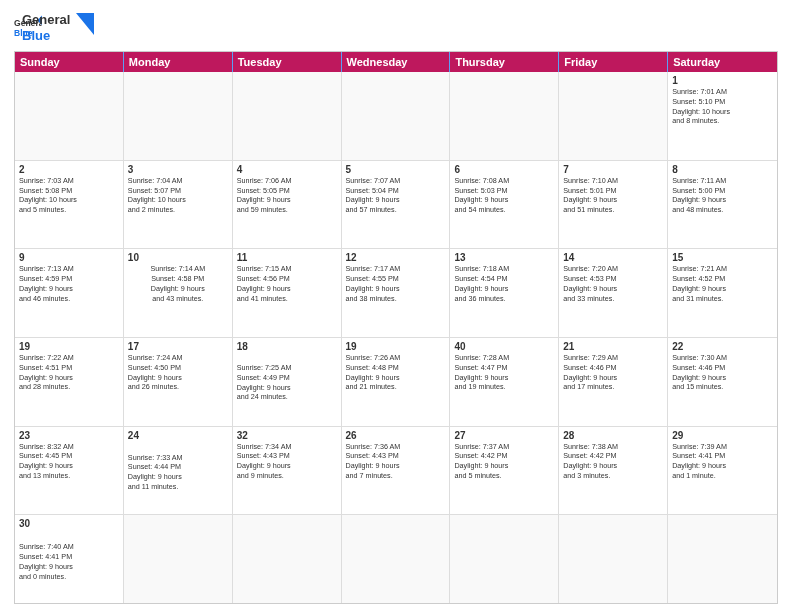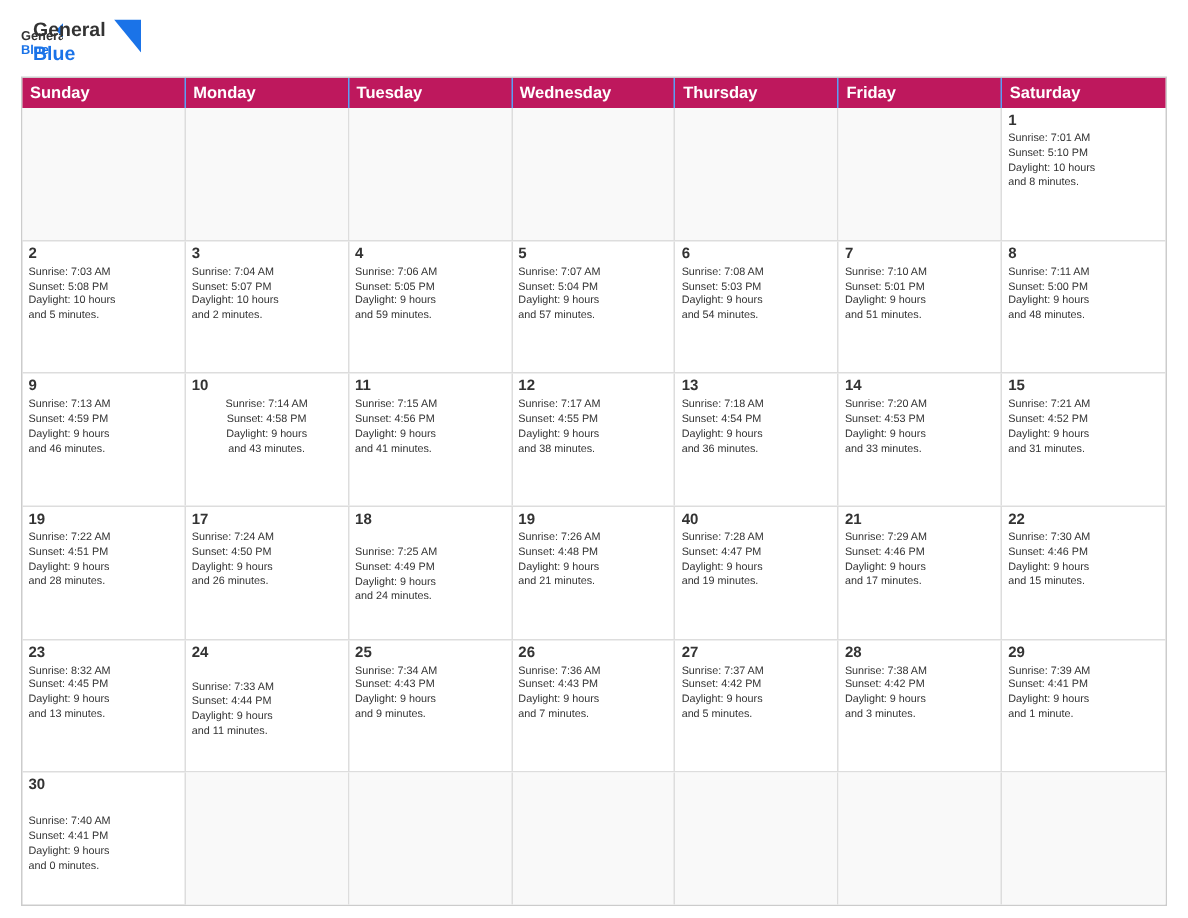--- a/index.html
+++ b/index.html
@@ -312,21 +312,21 @@
 and 13 minutes.</div>
           </div>
           <div class="cal-cell">
             <span class="day-num">24</span>
             <div class="cell-text" style="white-space: pre-line; margin-top: 12px;">Sunrise: 7:33 AM
 Sunset: 4:44 PM
 Daylight: 9 hours
 and 11 minutes.</div>
           </div>
           <div class="cal-cell">
-            <span class="day-num">25</span>
+            <span class="day-num">32</span>
             <div class="cell-text" style="white-space: pre-line;">Sunrise: 7:34 AM
 Sunset: 4:43 PM
 Daylight: 9 hours
 and 9 minutes.</div>
           </div>
           <div class="cal-cell">
             <span class="day-num">26</span>
             <div class="cell-text" style="white-space: pre-line;">Sunrise: 7:36 AM
 Sunset: 4:43 PM
 Daylight: 9 hours

